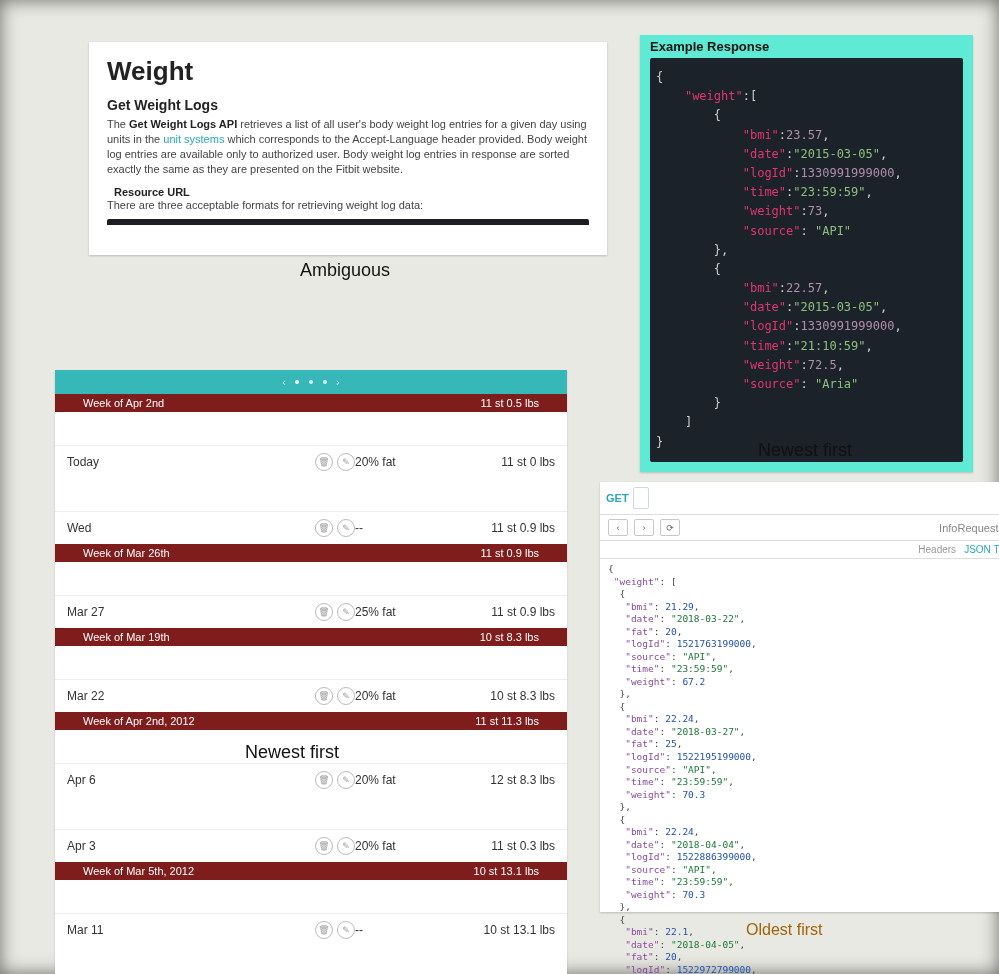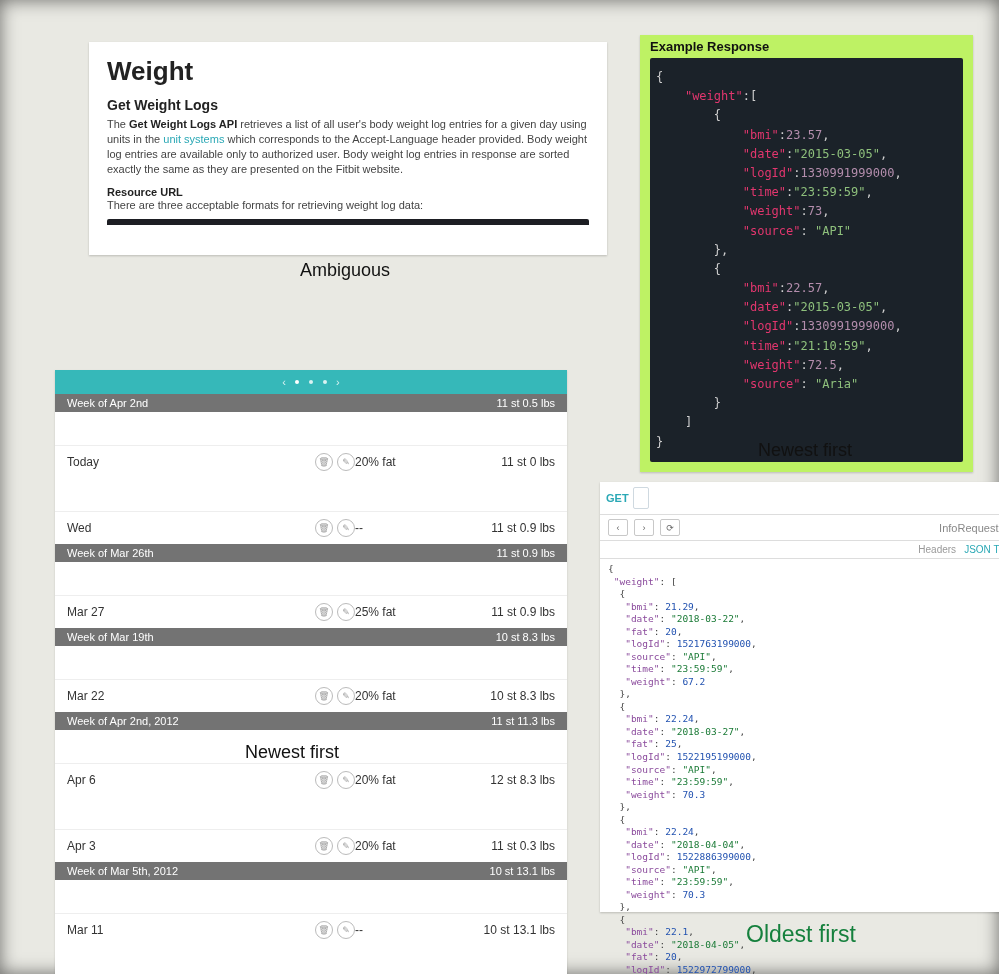--- a/index.html
+++ b/index.html
@@ -47,20 +47,21 @@
     line-height: 1.35;
     color: #444;
   }
   .doc-panel .link { color: #2aa8b5; }
   .doc-panel .strong { font-weight: 600; color: #222; }
   .doc-panel .resource-head {
     font-size: 11px;
     font-weight: 700;
     margin-top: 10px;
     color: #222;
+    margin-left: 7px;
   }
   .doc-panel .black-bar {
     margin-top: 6px;
     height: 6px;
     background: #1d1e23;
     border-radius: 2px 2px 0 0;
   }
   .label-ambiguous {
     position: absolute;
     left: 300px;
@@ -68,21 +69,21 @@
     font-size: 18px;
     color: #111;
   }
 
   
   .example-panel {
     position: absolute;
     left: 640px;
     top: 35px;
     width: 333px;
-    background: #bef264;
+    background: #5eead4;
     box-shadow: 0 1px 2px rgba(0,0,0,.2);
     padding-bottom: 10px;
   }
   .example-panel .ex-head {
     font-size: 13px;
     font-weight: 700;
     padding: 4px 10px 4px 10px;
     color: #111;
   }
   .example-panel .code {
@@ -123,26 +124,26 @@
     display: flex;
     align-items: center;
     justify-content: center;
     gap: 8px;
     color: #daf2f2;
     font-size: 11px;
   }
   .table-panel .pager .dot { width:4px;height:4px;border-radius:50%;background:#daf2f2;display:inline-block;margin:0 1px;}
   .table-panel .pager .dot.active { background:#fff; }
   .table-panel .section-head {
-    background: #737373;
+    background: #7f1d1d;
     color: #fff;
     font-size: 11px;
     display: flex;
     justify-content: space-between;
-    padding: 3px 12px;
+    padding: 3px 28px;
   }
   .table-panel .row {
     display: grid;
     grid-template-columns: 1fr 70px 100px 100px;
     align-items: center;
     font-size: 12px;
     color: #333;
     padding: 7px 12px;
     border-top: 1px solid #eee;
     margin-top: 33px;
@@ -221,22 +222,22 @@
     padding: 4px 8px 8px 8px;
     white-space: pre;
   }
   .jb-key  { color: #8a4a9c; }
   .jb-str  { color: #1a7a36; }
   .jb-num  { color: #2252b0; }
   .label-oldest {
     position: absolute;
     left: 746px;
     top: 921px;
-    font-size: 23px;
-    color: #15803d;
+    font-size: 16px;
+    color: #a16207;
   }
 </style>
 </head>
 <body>
 <div class="page">
 
 <div class="doc-panel">
   <h1>Weight</h1>
   <h2>Get Weight Logs</h2>
   <p>

